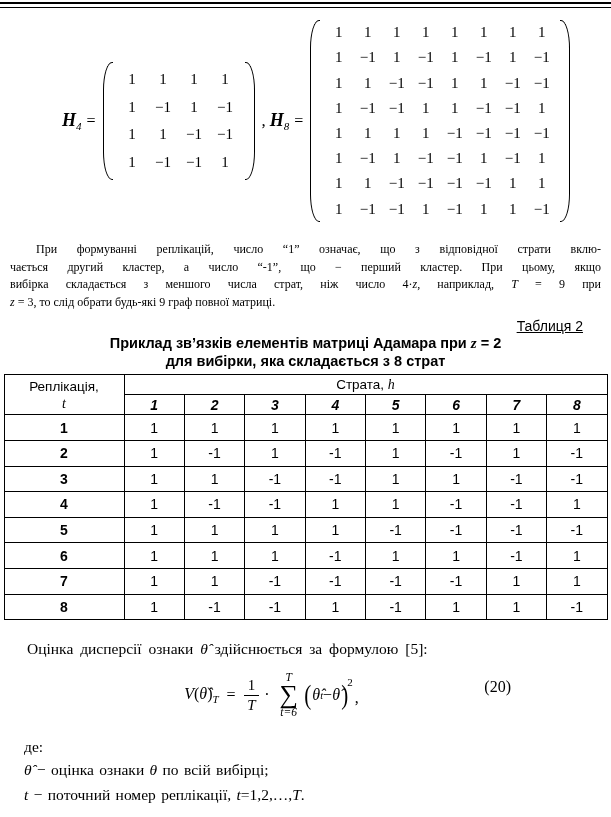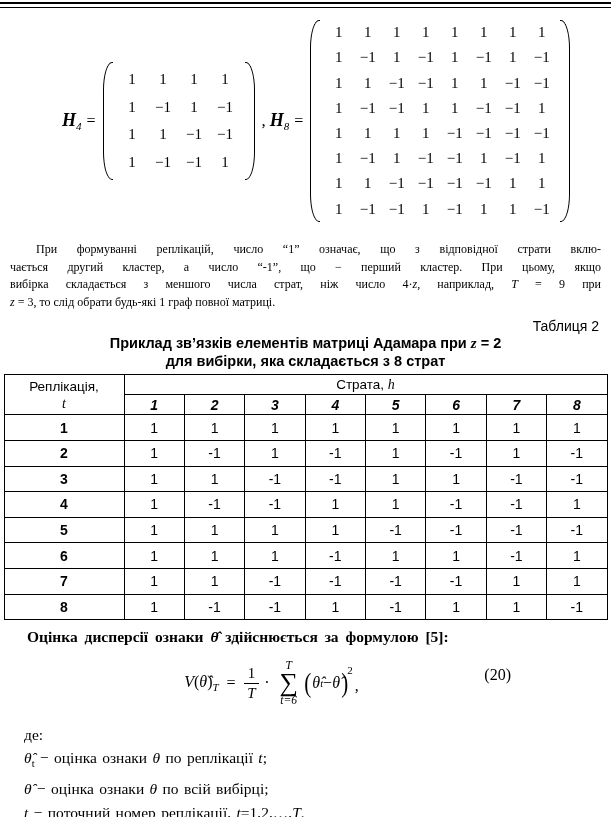--- a/index.html
+++ b/index.html
@@ -29,39 +29,39 @@
   .mgrid8 span { line-height:25.2px; min-width:27px; padding:0 1px; }
   .h4wrap { align-self:center; height:118px; }
   .mcomma { font-size:17px; margin:0 4px 0 7px; }
 
   
   .para1 { margin:13px 10px 0 10px; font-size:12px; line-height:17.6px; }
   .rline.just { text-align:justify; text-align-last:justify; }
   .rline.ind { text-indent:26px; }
 
   
-  .tcap { text-align:right; margin:7px 12px 0 0; font-family:"Liberation Sans", sans-serif; font-size:14px; }
+  .tcap { text-align:right; margin:7px 28px 0 0; font-family:"Liberation Sans", sans-serif; font-size:14px;text-decoration:underline; }
   .ttitle { text-align:center; font-family:"Liberation Sans", sans-serif; font-weight:bold;
             font-size:14.5px; line-height:16.5px; margin-top:1px; }
   .ttitle .it { font-family:"Liberation Serif", serif; font-size:15px; }
 
   
   table.htable { border-collapse:collapse; table-layout:fixed; width:604px; margin:5px auto 0 auto;
                  font-family:"Liberation Sans", sans-serif; }
   .htable th, .htable td { border:1px solid #000; text-align:center; padding:0; }
   .hd1 { font-weight:normal; font-size:13.5px; line-height:17px; vertical-align:middle; }
   .hd1 .var { font-family:"Liberation Serif", serif; font-style:italic; font-size:14px; }
   .grouphd { font-weight:normal; font-size:13.5px; height:19px; }
   .grouphd .var { font-family:"Liberation Serif", serif; font-style:italic; font-size:14px; }
   .colnum { font-weight:bold; font-style:italic; font-size:14px; height:19px; }
   .htable tbody td { height:24.6px; font-size:14px; }
   .htable tbody td.rowhead { font-weight:bold; }
 
   
-  .para2 { margin:8px 10px 0 27px; font-size:15.5px; word-spacing:3px;font-weight:bold; }
+  .para2 { margin:20px 10px 0 27px; font-size:15.5px; word-spacing:3px; }
 
   
   .eqline { position:relative; margin-top:6px; height:62px; display:flex; align-items:center; justify-content:center; }
   .eqbody { display:flex; align-items:center; font-size:16px; margin-right:68px; }
   .lhs .subT { font-style:italic; font-size:11px; }
   .eqs { margin:0 8px; }
   .frac { display:inline-flex; flex-direction:column; align-items:center; font-size:15px; line-height:17px; }
   .fnum { border-bottom:1px solid #000; padding:0 4px 1px 4px; }
   .fden { padding-top:1px; }
   .dotop { margin:0 5px; }
@@ -181,21 +181,21 @@
           <span>−1</span>
         </span>
       <span class="paren pr"></span>
     </span>
   </div>
 
   <div class="para1">
       <div class="rline just ind"><span>При формуванні реплікацій, число “1” означає, що з відповідної страти вклю-</span></div>
       <div class="rline just"><span>чається другий кластер, а число “-1”, що − перший кластер. При цьому, якщо</span></div>
       <div class="rline just"><span>вибірка складається з меншого числа страт, ніж число 4·</span><span class="it">z</span><span>, наприклад, </span><span class="it">T</span><span> = 9 при</span></div>
-      <div class="rline"><span class="it">z</span><span> = 3, то слід обрати будь-які 1 граф повної матриці.</span></div>
+      <div class="rline"><span class="it">z</span><span> = 3, то слід обрати будь-які 9 граф повної матриці.</span></div>
     </div>
 
   <div class="tcap">Таблиця 2</div>
   <div class="ttitle"><span>Приклад зв’язків елементів матриці Адамара при </span><span class="it">z</span><span> = 2</span></div>
   <div class="ttitle">для вибірки, яка складається з 8 страт</div>
 
   <table class="htable">
     <colgroup>
       <col style="width:120px">
       <col span="8">
@@ -335,17 +335,16 @@
           <span class="it">θ̂</span>
           <span class="bigp">)</span>
           <span class="sup2">2</span>
           <span class="fcomma">,</span>
         </span>
     </span>
     <span class="eqno">(20)</span>
   </div>
 
   <div class="where">де:</div>
-  <div class="defline"><span class="it">θ̂</span><sub>t</sub><span> − оцінка ознаки </span><span class="it">θ</span><span> по реплікації </span><span class="it">t</span><span>;</span></div>
   <div class="defline"><span class="it">θ̂</span><span> − оцінка ознаки </span><span class="it">θ</span><span> по всій вибірці;</span></div>
   <div class="defline"><span class="it">t</span><span> − поточний номер реплікації, </span><span class="it">t</span><span>=1,2,…,</span><span class="it">T</span><span>.</span></div>
 
 </div>
 
 </body></html>

